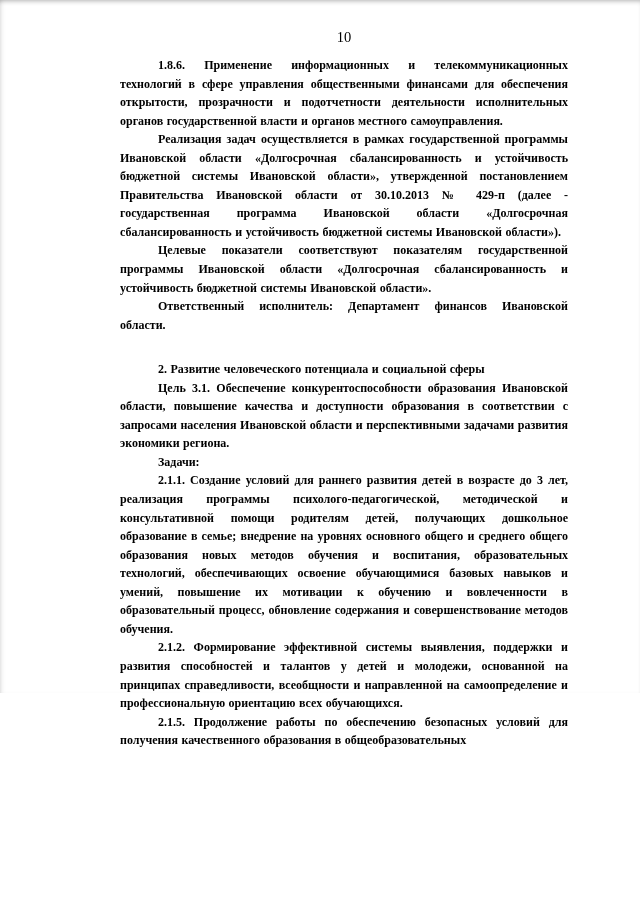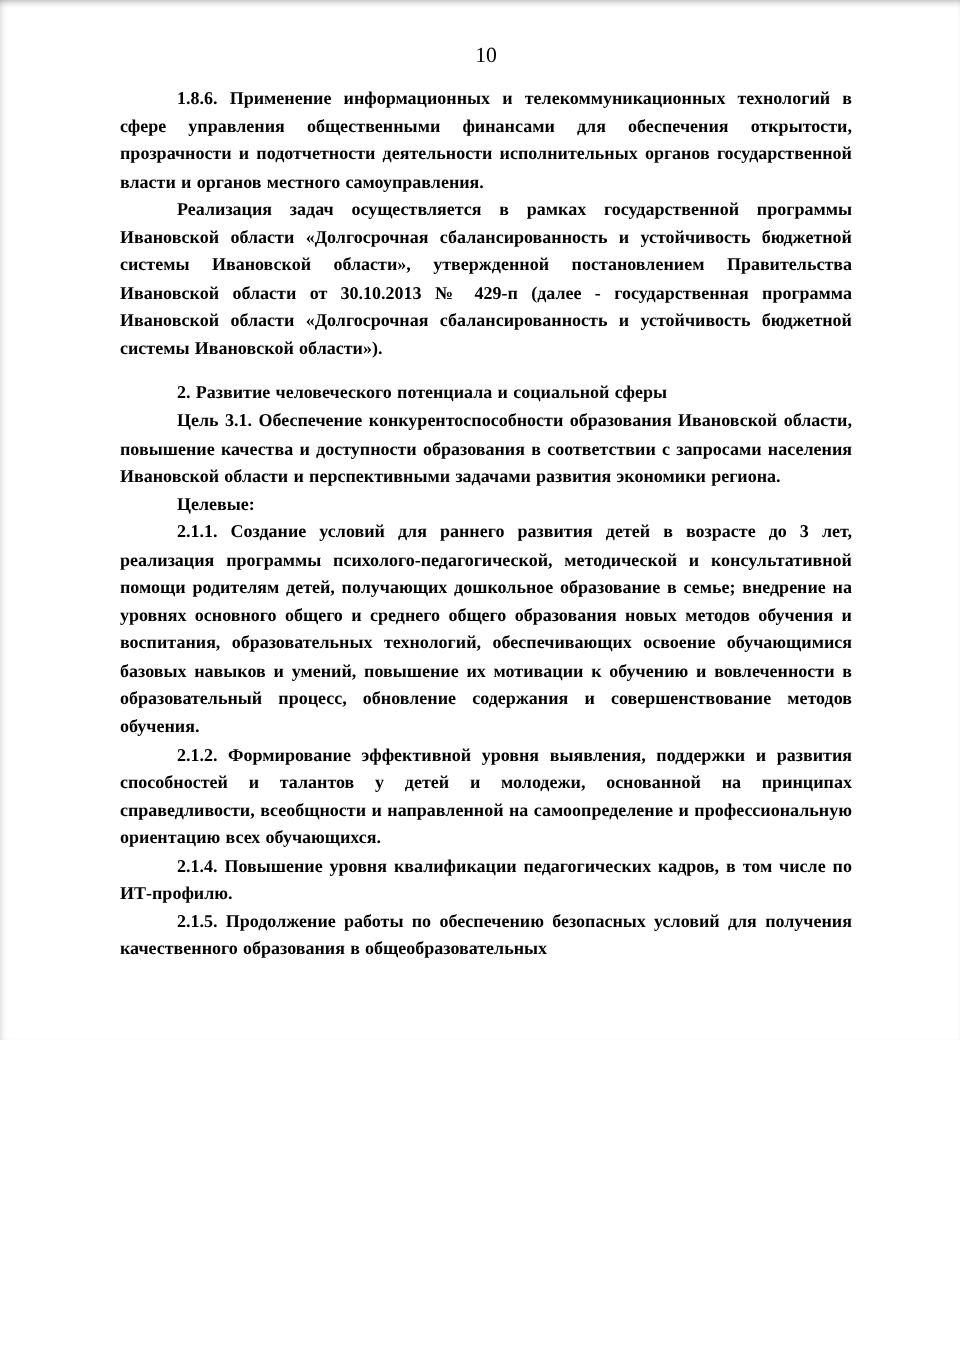--- a/index.html
+++ b/index.html
@@ -8,52 +8,53 @@
     width: 640px;
     height: 905px;
     overflow: hidden;
     font-family: "Liberation Serif", "DejaVu Serif", serif;
     color: #000000;
   }
   .page {
     width: 640px;
     height: 693px;
     background: #ffffff;
-    padding: 28px 72px 16px 80px;
+    padding: 28px 72px 16px 120px;
     
     box-shadow: inset 0 4px 5px -3px rgba(0,0,0,0.30),
                 inset 4px 0 5px -3px rgba(0,0,0,0.12);
   }
   .page-number {
     text-align: center;
     font-size: 14.5px;
     line-height: 18px;
     margin: 0 0 10px 0;
   }
   p.doc {
     margin: 0;
     font-size: 12px;
     line-height: 18.55px;
     text-align: justify;
     text-indent: 38px;
     word-spacing: 0.5px;
     font-weight: bold;
   }
   p.section-gap {
-    margin-top: 11px;
+    margin-top: 26px;
   }
 </style>
 </head>
 <body>
 
 <div class="page">
   <div class="page-number">10</div>
 
   <p class="doc">1.8.6. Применение информационных и телекоммуникационных технологий в сфере управления общественными финансами для обеспечения открытости, прозрачности и подотчетности деятельности исполнительных органов государственной власти и органов местного самоуправления.</p>
   <p class="doc">Реализация задач осуществляется в рамках государственной программы Ивановской области «Долгосрочная сбалансированность и устойчивость бюджетной системы Ивановской области», утвержденной постановлением Правительства Ивановской области от 30.10.2013 № 429-п (далее - государственная программа Ивановской области «Долгосрочная сбалансированность и устойчивость бюджетной системы Ивановской области»).</p>
+  <p class="doc">Целевые показатели соответствуют показателям государственной программы Ивановской области «Долгосрочная сбалансированность и устойчивость бюджетной системы Ивановской области».</p>
+  <p class="doc">Ответственный исполнитель: Департамент финансов Ивановской области.</p>
   <p class="doc section-gap">2. Развитие человеческого потенциала и социальной сферы</p>
   <p class="doc">Цель 3.1. Обеспечение конкурентоспособности образования Ивановской области, повышение качества и доступности образования в соответствии с запросами населения Ивановской области и перспективными задачами развития экономики региона.</p>
-  <p class="doc">Целевые:</p>
+  <p class="doc">Задачи:</p>
   <p class="doc">2.1.1. Создание условий для раннего развития детей в возрасте до 3 лет, реализация программы психолого-педагогической, методической и консультативной помощи родителям детей, получающих дошкольное образование в семье; внедрение на уровнях основного общего и среднего общего образования новых методов обучения и воспитания, образовательных технологий, обеспечивающих освоение обучающимися базовых навыков и умений, повышение их мотивации к обучению и вовлеченности в образовательный процесс, обновление содержания и совершенствование методов обучения.</p>
-  <p class="doc">2.1.2. Формирование эффективной уровня выявления, поддержки и развития способностей и талантов у детей и молодежи, основанной на принципах справедливости, всеобщности и направленной на самоопределение и профессиональную ориентацию всех обучающихся.</p>
-  <p class="doc">2.1.4. Повышение уровня квалификации педагогических кадров, в том числе по ИТ-профилю.</p>
+  <p class="doc">2.1.2. Формирование эффективной системы выявления, поддержки и развития способностей и талантов у детей и молодежи, основанной на принципах справедливости, всеобщности и направленной на самоопределение и профессиональную ориентацию всех обучающихся.</p>
   <p class="doc">2.1.5. Продолжение работы по обеспечению безопасных условий для получения качественного образования в общеобразовательных</p>
 </div>
 
 </body></html>

